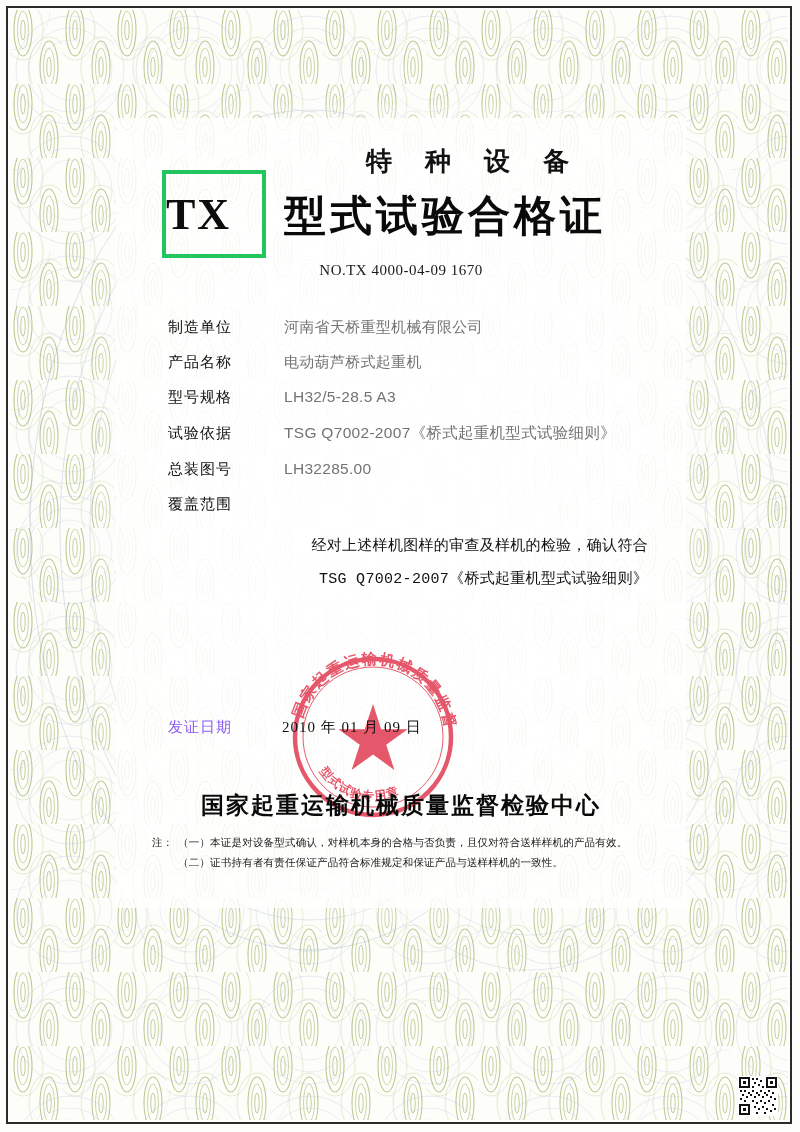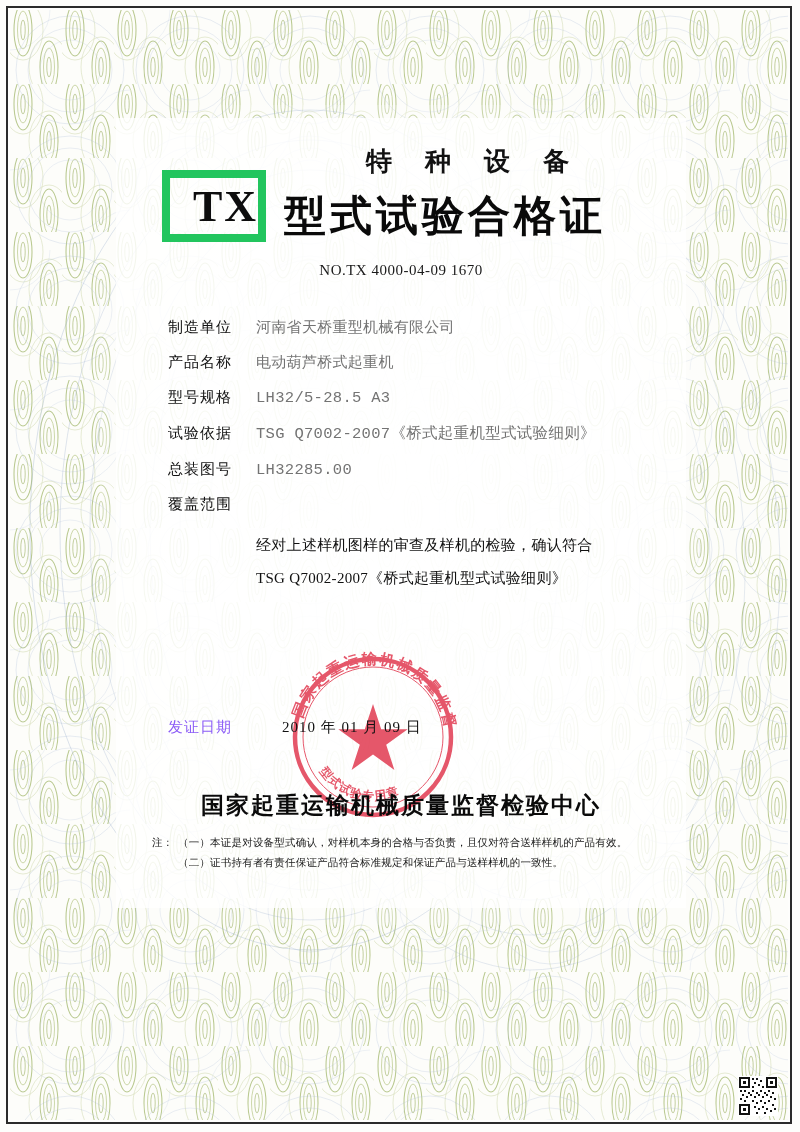--- a/index.html
+++ b/index.html
@@ -52,26 +52,26 @@
     background: rgba(255,255,255,0.80);
     box-sizing: border-box;
   }
 
   
   .tx-box {
     position: absolute;
     left: 46px;
     top: 52px;
     width: 104px;
-    height: 72px;
-    border: 8px solid #22c55e;
+    height: 88px;
+    border: 4px solid #22c55e;
     box-sizing: border-box;
     display: flex;
     align-items: center;
-    justify-content: flex-end;
+    justify-content: flex-start;
   }
   .tx-box .tx-text {
     font-family: "Liberation Serif", serif;
     font-size: 44px;
     font-weight: bold;
     letter-spacing: 2px;
     color: #0d0d0d;
   }
   .title-small {
     position: absolute;
@@ -112,50 +112,52 @@
     position: absolute;
     left: 52px;
     top: 200px;
     width: 480px;
   }
   .field-row {
     display: flex;
     align-items: baseline;
     margin-bottom: 16px;
     white-space: nowrap;
+    gap: 28px;
   }
   .field-label {
     font-family: "DejaVu Sans", sans-serif;
     font-size: 15px;
     color: #111;
     width: 78px;
     flex: 0 0 78px;
     letter-spacing: 1px;
   }
   .field-value {
     font-family: "DejaVu Sans", sans-serif;
     font-size: 15px;
     color: #737373;
     padding-left: 10px;
     letter-spacing: 0.3px;
   }
   .field-value.mono {
+    font-family: Liberation Sans, sans-serif;
+    font-size: 15.5px;
+  }
+
+  
+  .cont-line {
     font-family: Liberation Mono, monospace;
-    font-size: 15.5px;
-  }
-
-  
-  .cont-line {
-    font-family: Liberation Serif, serif;
     font-size: 15px;
     color: #111;
     margin-left: 88px;
     margin-bottom: 14px;
     white-space: nowrap;
     letter-spacing: 0.3px;
+    text-align: right;
   }
   .cont-line.spaced { margin-top: 22px; }
 
   
   .issue-row {
     position: absolute;
     left: 52px;
     top: 600px;
     display: flex;
     align-items: baseline;

